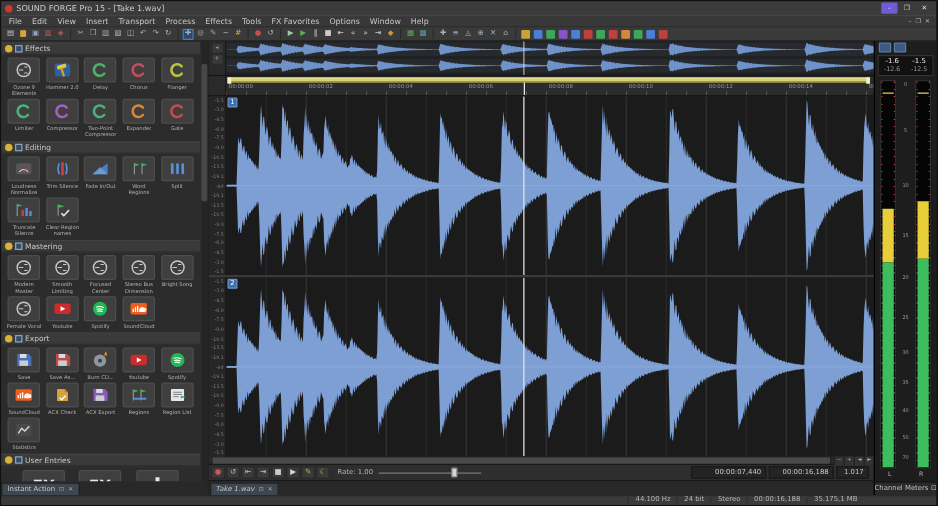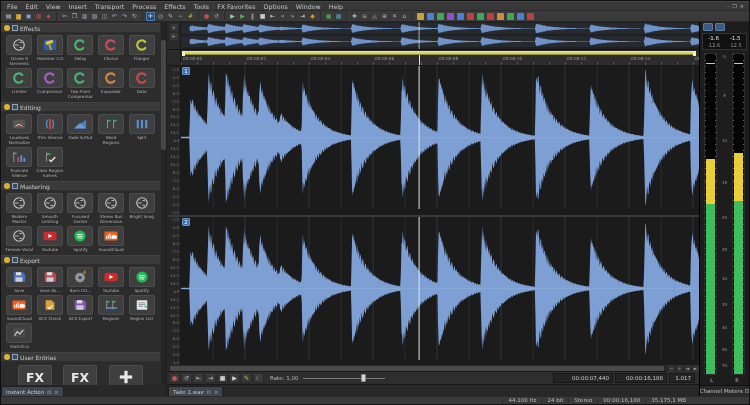--- a/index.html
+++ b/index.html
@@ -98,20 +98,29 @@
   .m-tab{height:11px;background:#2a2a2a;display:flex;align-items:center;justify-content:center;gap:2px;font-size:5.5px;color:#c0c0c0;border-top:1px solid #111;flex:0 0 auto;white-space:nowrap;}
   
   .statusbar{height:8px;background:#3a3a3a;display:flex;justify-content:flex-end;align-items:center;padding-right:58px;border-top:1px solid #2a2a2a;flex:0 0 auto;}
   .sb-cell{font-size:5.5px;color:#b8b8b8;padding:0 5px;border-left:1px solid #2c2c2c;white-space:nowrap;line-height:1;}
 </style>
 </head>
 <body>
 
 <div id="root">
 
+  <div class="titlebar">
+    <span class="app-dot"></span>
+    <span class="title-text">SOUND FORGE Pro 15 - [Take 1.wav]</span>
+    <span class="winbtns">
+      <span class="winbtn purple">–</span>
+      <span class="winbtn">❐</span>
+      <span class="winbtn">✕</span>
+    </span>
+  </div>
 
   <div class="menubar">
     <span id="menu-items" style="display:flex">
         <span class="menu-item">File</span>
         <span class="menu-item">Edit</span>
         <span class="menu-item">View</span>
         <span class="menu-item">Insert</span>
         <span class="menu-item">Transport</span>
         <span class="menu-item">Process</span>
         <span class="menu-item">Effects</span>

